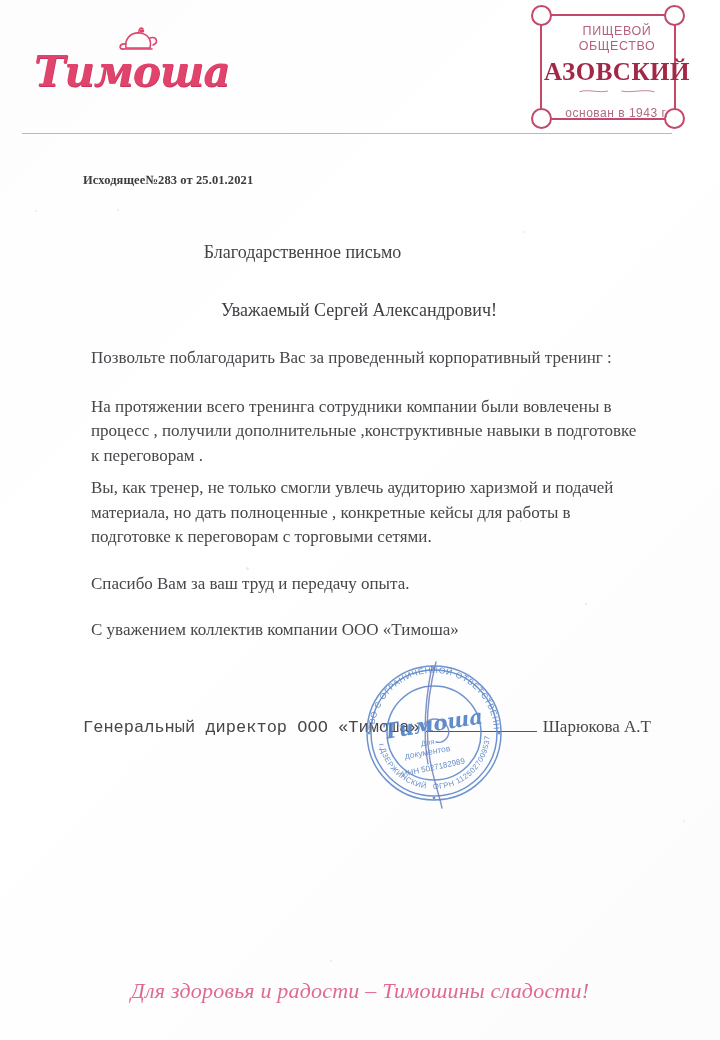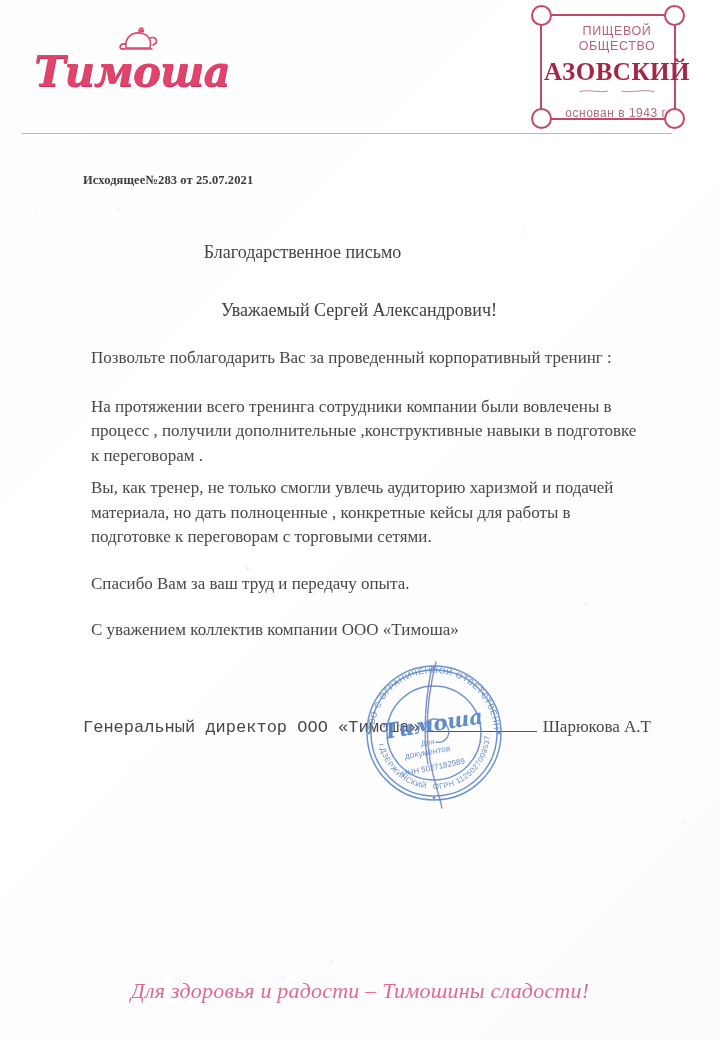--- a/index.html
+++ b/index.html
@@ -278,21 +278,21 @@
             <path d="M58 4 C72 7, 86 1, 102 5"></path>
           </g>
         </svg>
         <div class="emblem-founded">основан в 1943 г.</div>
       </div>
     </div>
 
     <div class="head-rule"></div>
   </div>
 
-  <div class="outgoing">Исходящее№283 от 25.07.2021</div>
+  <div class="outgoing">Исходящее№283 от 25.01.2021</div>
 
   <div class="doc-title">Благодарственное письмо</div>
   <div class="salutation">Уважаемый Сергей Александрович!</div>
 
   <div class="body-block">
     <p class="para">Позволь­те поблагодарить Вас за проведенный корпоративный тренинг :</p>
     <p class="para para-main">На протяжении всего тренинга сотрудники компании были вовлечены в процесс , получили дополнительные ,конструктивные навыки в подготовке к переговорам .</p>
     <p class="para para-second"> Вы, как тренер, не только смогли увлечь аудиторию харизмой и подачей материала, но дать полноценные , конкретные кейсы для работы в подготовке к переговорам с торговыми сетями.</p>
     <p class="para para-thanks">Спасибо Вам за ваш труд и передачу опыта.</p>
     <p class="para para-regards">С уважением коллектив компании ООО «Тимоша»</p>

